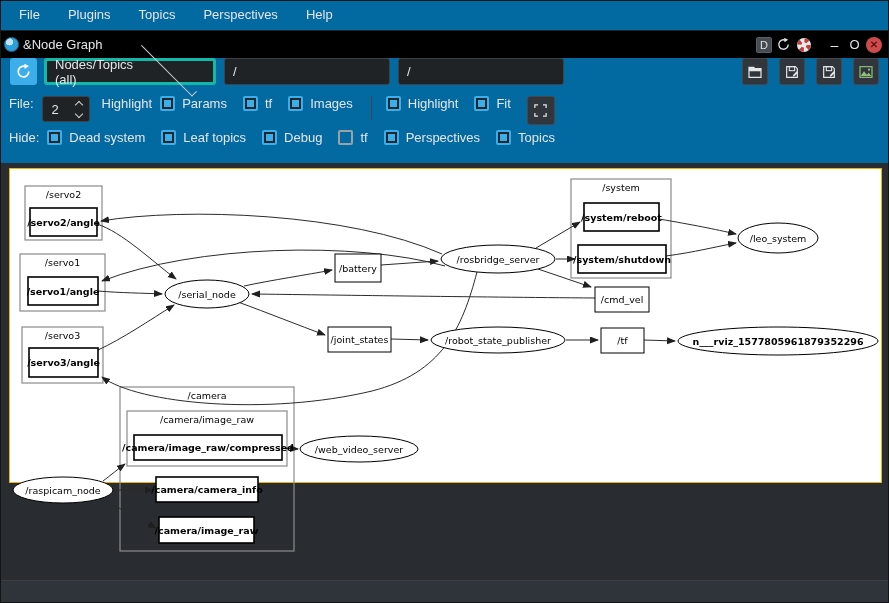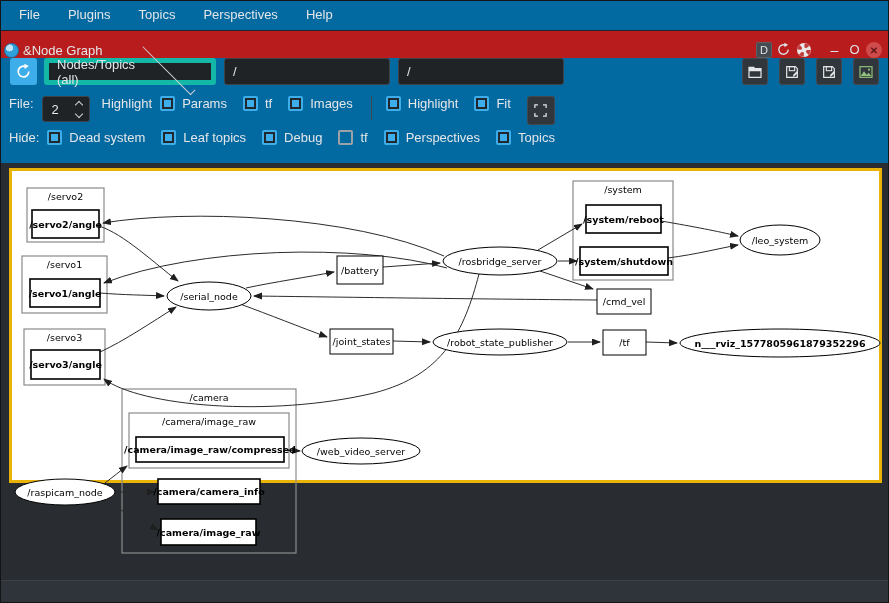--- a/index.html
+++ b/index.html
@@ -11,37 +11,37 @@
     position:relative;
     border:1px solid #121416;
   }
   .bar { background:#0369a1; display:flex; align-items:flex-start; }
 
   
   .menubar { height:30px; padding:0 4px; border-bottom:1px solid #212529; }
   .menu-item { padding:0 14px; line-height:28px; cursor:default; }
 
   
-  .titlebar { height:27px; background:#b91c1c; padding:0 6px 0 3px; display:flex; align-items:flex-end; }
+  .titlebar { height:27px; background:#000000; padding:0 6px 0 3px; display:flex; align-items:center; }
   .app-icon { width:15px; height:15px; border-radius:50%;
     background: radial-gradient(circle at 35% 30%, #bfe3f7 0 28%, #2f9fdc 30% 100%);
     border:1px solid #1d6fa0; margin-right:4px; flex:none; }
   .tb-title { flex:1; }
   .tb-btn { display:inline-flex; align-items:center; justify-content:center;
     width:17px; height:17px; margin-left:3px; color:#dfe3e6; font-size:12px; }
   .dock-btn { background:#454b51; border:1px solid #5a6066; border-radius:2px; width:16px; height:16px; font-size:11px; }
   .win-min { font-size:14px; margin-left:14px; }
   .win-max { font-size:13px; }
   .win-close { width:16px; height:16px; border-radius:50%; background:#cf4a4a; color:#5c1515; font-size:10px; font-weight:bold; }
 
   
   .toolbar { height:38px; padding:0 9px; }
   .refresh-btn { width:27px; height:27px; border-radius:3px; background:#3daee9;
     display:flex; align-items:center; justify-content:center; flex:none; }
-  .combo { margin-left:7px; width:172px; height:27px; background:#1f2326; border:5px solid #14b8a6;
+  .combo { margin-left:7px; width:172px; height:27px; background:#1f2326; border:3px solid #14b8a6;
     border-radius:3px; display:flex; align-items:center; padding:0 8px; }
   .combo span { flex:1; }
   .chev { width:7px; height:7px; border-right:1.6px solid #cfd3d6; border-bottom:1.6px solid #cfd3d6;
     transform:rotate(45deg) translate(-2px,-2px); }
   .filter-input { margin-left:8px; width:166px; height:27px; background:#1f2326; border:1px solid #3e434a;
     border-radius:3px; color:#e4e6e8; font-family:inherit; font-size:13px; padding:0 8px; outline:none; }
   .tool-spacer { flex:1; }
   .sq-btn { width:26px; height:27px; margin-left:11px; background:#31363c; border:1px solid #43484e;
     border-radius:3px; display:inline-flex; align-items:center; justify-content:center; flex:none; }
 
@@ -59,21 +59,21 @@
   .cb { width:15px; height:15px; border:2px solid #9aa1a7; border-radius:2px; background:transparent;
     display:inline-flex; align-items:center; justify-content:center; margin-right:7px; flex:none; }
   .cb.on { border-color:#3daee9; background:#20282d; }
   .cb.on::after { content:''; width:7px; height:7px; background:#3daee9; }
   .vsep { width:1px; height:24px; background:#41464c; margin:0 14px 0 2px; }
   .fit-btn { width:28px; height:29px; background:#31363c; border:1px solid #43484e; border-radius:3px;
     display:inline-flex; align-items:center; justify-content:center; }
 
   
   .canvas-frame { position:absolute; left:8px; top:167px; width:873px; height:315px;
-    background:#ffffff; border:3px solid #eab308; }
+    background:#ffffff; border:1px solid #eab308; }
   .canvas-frame svg { display:block; }
 
   
   .statusbar { position:absolute; left:0; right:0; bottom:0; height:22px;
     background:#2f343a; border-top:1px solid #3c4147; }
 
   .g-label { font-family:"DejaVu Sans", sans-serif; fill:#000000; }
 </style>
 </head>
 <body>

